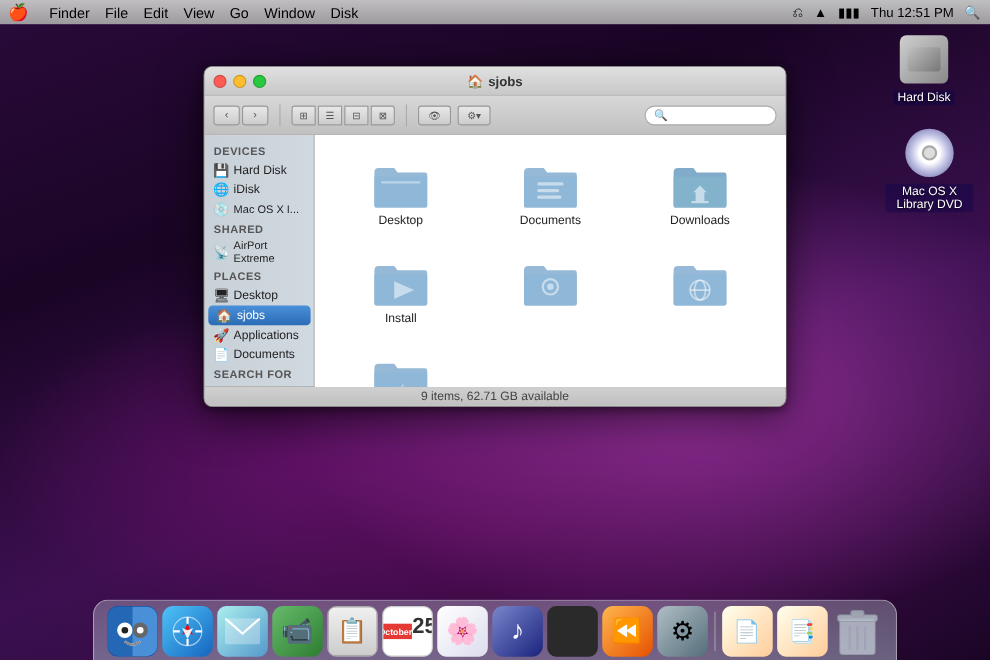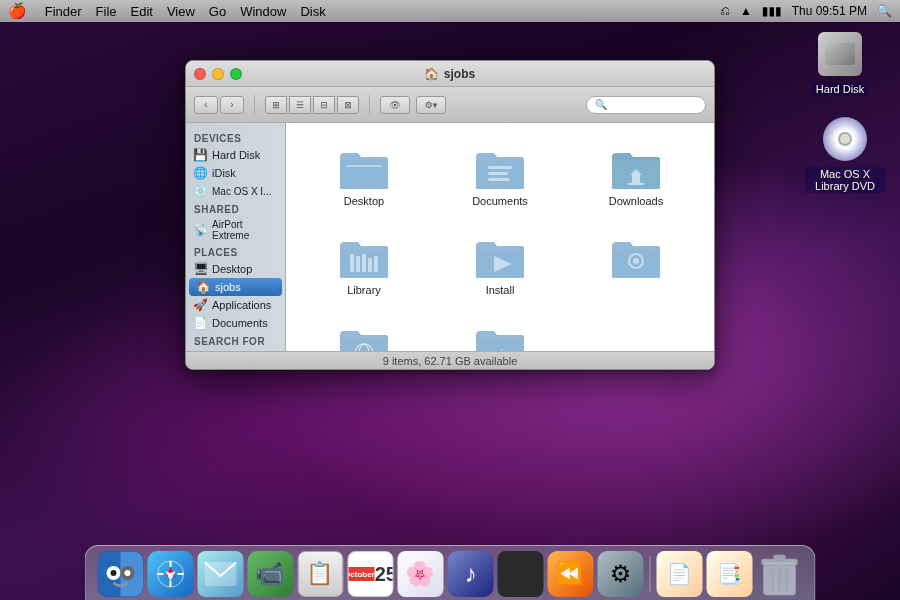--- a/index.html
+++ b/index.html
@@ -407,21 +407,21 @@
     <span>Edit</span>
     <span>View</span>
     <span>Go</span>
     <span>Window</span>
     <span>Disk</span>
   </div>
   <div class="menubar-right">
     <span>⎌</span>
     <span>▲</span>
     <span>▮▮▮</span>
-    <span>Thu 09:51 PM</span>
+    <span>Thu 12:51 PM</span>
     <span>🔍</span>
   </div>
 </div>
 
 <div class="desktop-icon hd-icon">
   <div class="desktop-icon-img">
     <div class="hd-shape"></div>
   </div>
   <div class="desktop-icon-label">Hard Disk</div>
 </div>
@@ -551,35 +551,20 @@
               <path d="M2,12 Q2,8 6,8 L20,8 L23,12 L48,12 Q50,12 50,14 L50,42 Q50,44 48,44 L4,44 Q2,44 2,42 Z" fill="#6a9dbf" opacity="0.85"></path>
               <path d="M2,16 L50,16 L50,42 Q50,44 48,44 L4,44 Q2,44 2,42 Z" fill="#82b2cc"></path>
 
               <polygon points="26,24 20,30 22,30 22,38 30,38 30,30 32,30" fill="rgba(255,255,255,0.55)"></polygon>
               <rect x="18" y="38" width="16" height="2" rx="1" fill="rgba(255,255,255,0.55)"></rect>
             </svg>
           </div>
           <span class="folder-label">Downloads</span>
         </div>
 
-        <div class="folder-item">
-          <div class="folder-icon">
-            <svg class="folder-svg" viewBox="0 0 52 46">
-              <path d="M2,12 Q2,8 6,8 L20,8 L23,12 L48,12 Q50,12 50,14 L50,42 Q50,44 48,44 L4,44 Q2,44 2,42 Z" fill="#7ba7cc" opacity="0.8"></path>
-              <path d="M2,16 L50,16 L50,42 Q50,44 48,44 L4,44 Q2,44 2,42 Z" fill="#8fb8d8"></path>
-
-              <rect x="12" y="20" width="4" height="18" rx="1" fill="rgba(255,255,255,0.5)"></rect>
-              <rect x="18" y="22" width="4" height="16" rx="1" fill="rgba(255,255,255,0.5)"></rect>
-              <rect x="24" y="20" width="4" height="18" rx="1" fill="rgba(255,255,255,0.5)"></rect>
-              <rect x="30" y="24" width="4" height="14" rx="1" fill="rgba(255,255,255,0.5)"></rect>
-              <rect x="36" y="22" width="4" height="16" rx="1" fill="rgba(255,255,255,0.5)"></rect>
-            </svg>
-          </div>
-          <span class="folder-label">Library</span>
-        </div>
 
         <div class="folder-item">
           <div class="folder-icon">
             <svg class="folder-svg" viewBox="0 0 52 46">
               <path d="M2,12 Q2,8 6,8 L20,8 L23,12 L48,12 Q50,12 50,14 L50,42 Q50,44 48,44 L4,44 Q2,44 2,42 Z" fill="#7ba7cc" opacity="0.8"></path>
               <path d="M2,16 L50,16 L50,42 Q50,44 48,44 L4,44 Q2,44 2,42 Z" fill="#8fb8d8"></path>
               <polygon points="20,22 20,38 38,30" fill="rgba(255,255,255,0.5)"></polygon>
             </svg>
           </div>
           <span class="folder-label">Install</span>
@@ -686,21 +671,21 @@
     <div class="dock-icon" style="background:linear-gradient(to bottom,#f0f0f0,#ccc);border-radius:8px;border:1px solid #aaa;">
       <span style="font-size:22px;">📋</span>
     </div>
   </div>
 
   <div class="dock-item">
     <div class="dock-icon" style="background:white;border-radius:8px;overflow:hidden;border:1px solid #ccc;">
       <div style="background:#e53935;width:46px;height:14px;display:flex;align-items:center;justify-content:center;">
         <span style="color:white;font-size:8px;font-weight:bold;">October</span>
       </div>
-      <div style="display:flex;align-items:center;justify-content:center;height:32px;">
+      <div style="display:flex;align-items:flex-start;justify-content:center;height:32px;">
         <span style="font-size:20px;font-weight:bold;color:#333;">25</span>
       </div>
     </div>
   </div>
 
   <div class="dock-item">
     <div class="dock-icon" style="background:linear-gradient(135deg,#fff,#dde);border-radius:8px;">
       <span style="font-size:24px;">🌸</span>
     </div>
   </div>

